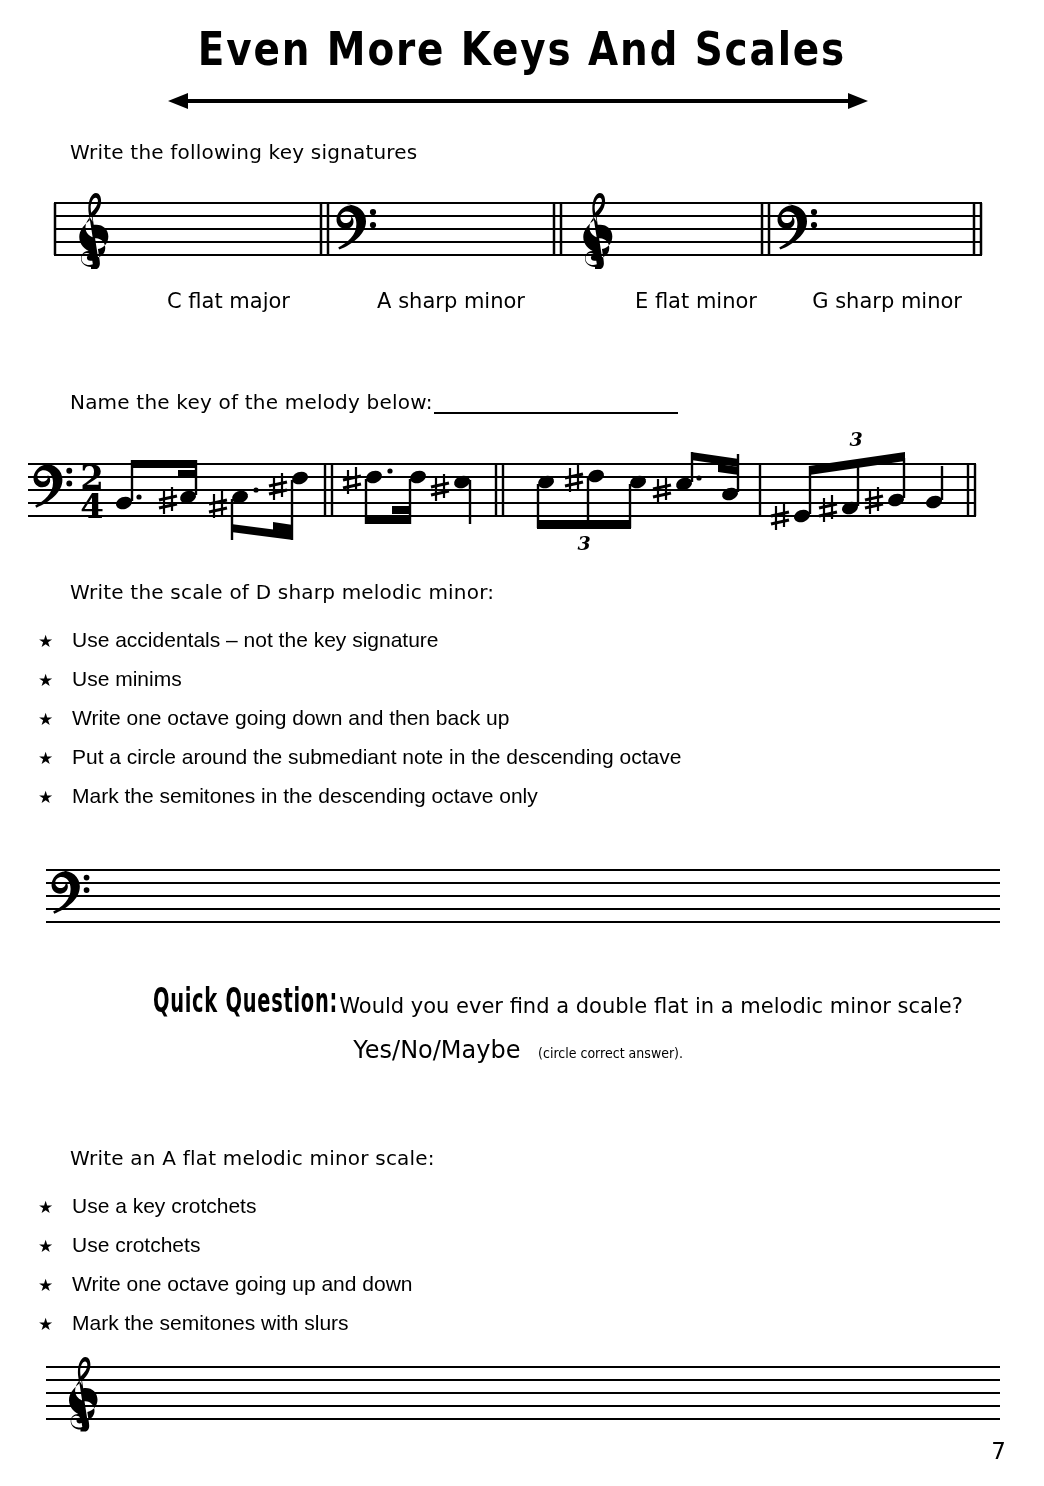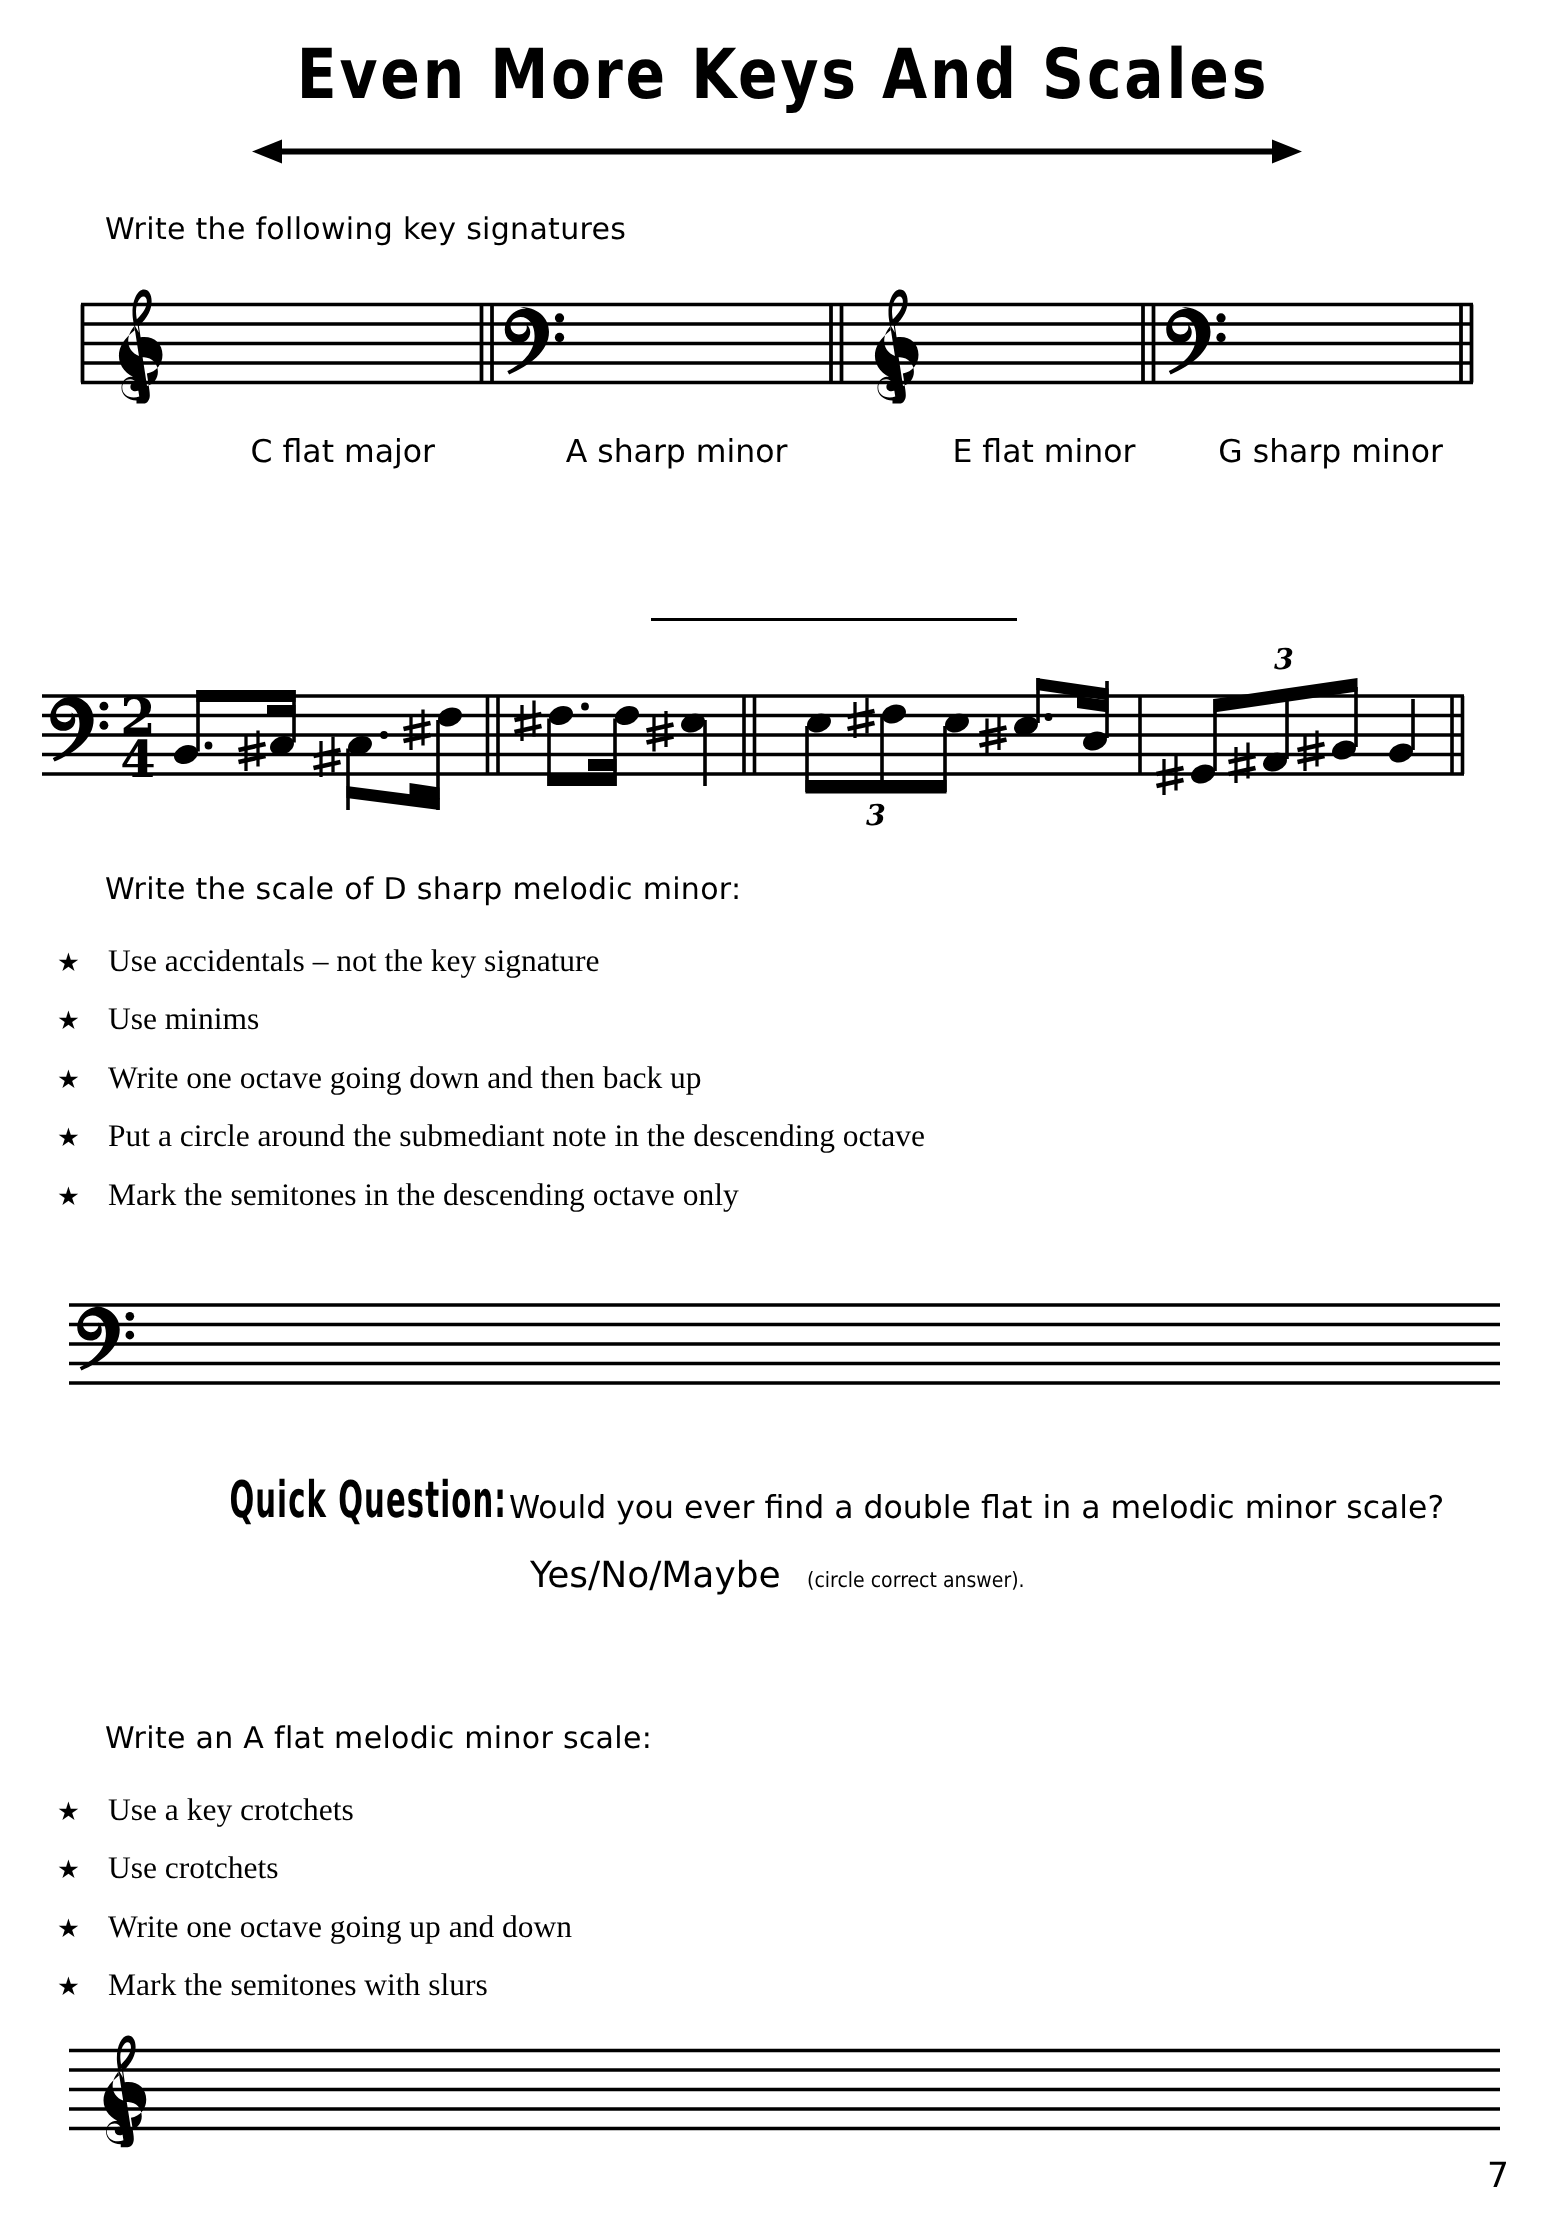--- a/index.html
+++ b/index.html
@@ -47,21 +47,21 @@
     height:39px;
   }
   .bullet-star{
     width:34px;
     font-size:17px;
     line-height:1;
     color:#000;
     flex:none;
   }
   .bullet-text{
-    font-family:Liberation Serif, serif;
+    font-family:Liberation Sans, sans-serif;
     font-size:21px;
     white-space:nowrap;
   }
 
   
   .stave{position:absolute;}
   .stave svg{display:block;overflow:visible;}
 
   
   .qq-block{position:absolute;left:0;top:985px;width:1044px;text-align:center;}
@@ -185,20 +185,21 @@
     </svg>
   </div>
 
   <div class="keylabels">
     <div class="keylabel" style="left:90px;width:200px;">C flat major</div>
     <div class="keylabel" style="left:325px;width:200px;">A sharp minor</div>
     <div class="keylabel" style="left:557px;width:200px;">E flat minor</div>
     <div class="keylabel" style="left:762px;width:200px;">G sharp minor</div>
   </div>
 
+  <div class="prompt" style="left:34px;top:390px;">Name the key of the melody below:</div>
   <div class="blankline" style="left:434px;top:412px;width:244px;"></div>
 
   <div class="stave" style="left:18px;top:432px;">
     <svg width="970" height="120" viewBox="0 0 970 120">
 
       <g stroke="#000" stroke-width="2.2">
         <line x1="10" y1="32" x2="958" y2="32"></line>
         <line x1="10" y1="45" x2="958" y2="45"></line>
         <line x1="10" y1="58" x2="958" y2="58"></line>
         <line x1="10" y1="71" x2="958" y2="71"></line>

